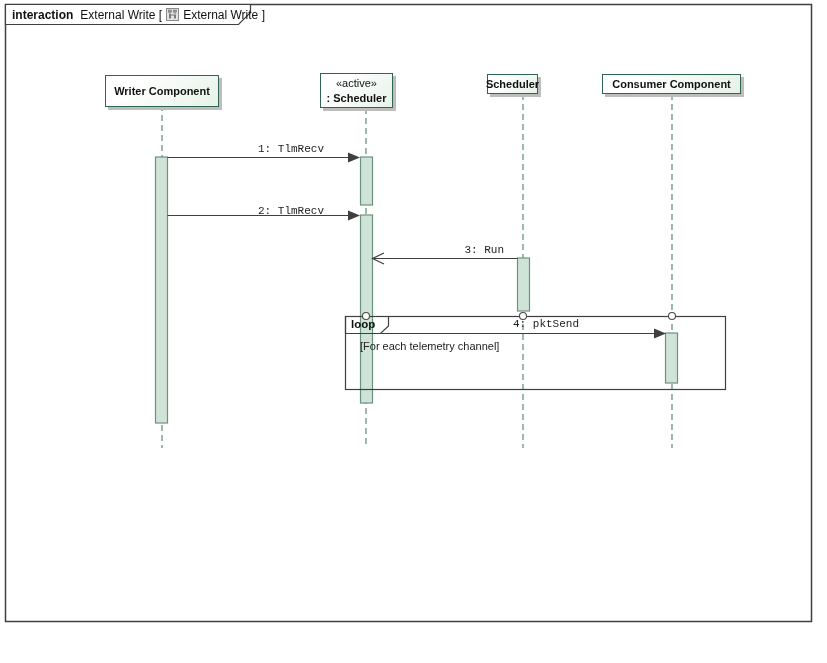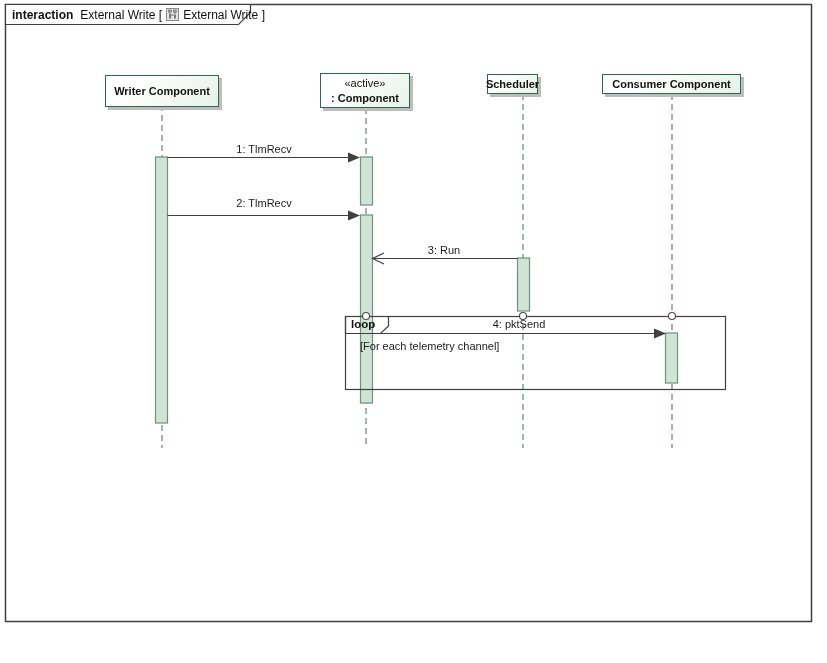--- a/index.html
+++ b/index.html
@@ -22,21 +22,21 @@
   .mini-icon { display: inline-block; width: 13px; height: 13px; }
   .head {
     display: flex; flex-direction: column; align-items: center; justify-content: center;
     background: linear-gradient(135deg, #ffffff 25%, #e6f2e8 100%);
     border: 1px solid #2f6650;
     box-shadow: 3px 3px 0 #bdbdbd;
     font-size: 11px; color: #111; text-align: center;
     line-height: 15px;
   }
   .head .name { font-weight: bold; }
-  .msg-label { text-align: center; }
+  .msg-label { text-align: right; font-family: Liberation Mono, monospace; }
   .operator { font-weight: bold; font-size: 11.5px; color: #111; }
   .guard { font-size: 11px; color: #222; }
 </style>
 </head>
 <body>
 
 <div class="stage">
 
   <svg class="overlay" width="827" height="663" viewBox="0 0 827 663">
 
@@ -104,36 +104,36 @@
       <rect x="8" y="7" width="2" height="3" fill="#7a7a7a"></rect>
       <line x1="5" y1="7" x2="8" y2="7" stroke="#555" stroke-width="0.8"></line>
     </svg>
     <span>External Write ]</span>
   </div>
 
   <div class="abs head" style="left:105px; top:75px; width:114px; height:32px;">
     <span class="name">Writer Component</span>
   </div>
 
-  <div class="abs head" style="left:320px; top:73px; width:90px; height:35px;">
+  <div class="abs head" style="left:320px; top:73px; width:73px; height:35px;">
     <span>«active»</span>
-    <span class="name">: Component</span>
+    <span class="name">: Scheduler</span>
   </div>
 
   <div class="abs head" style="left:487px; top:74px; width:51px; height:20px;">
     <span class="name">Scheduler</span>
   </div>
 
   <div class="abs head" style="left:602px; top:74px; width:139px; height:20px;">
     <span class="name">Consumer Component</span>
   </div>
 
   <div class="abs txt msg-label" style="left:204px; top:143px; width:120px;">1: TlmRecv</div>
 
-  <div class="abs txt msg-label" style="left:204px; top:197px; width:120px;">2: TlmRecv</div>
+  <div class="abs txt msg-label" style="left:204px; top:205px; width:120px;">2: TlmRecv</div>
 
   <div class="abs txt msg-label" style="left:384px; top:244px; width:120px;">3: Run</div>
 
   <div class="abs txt msg-label" style="left:459px; top:318px; width:120px;">4: pktSend</div>
 
   <div class="abs operator" style="left:351px; top:318px;">loop</div>
 
   <div class="abs guard" style="left:360px; top:340px;">[For each telemetry channel]</div>
 
 </div>

